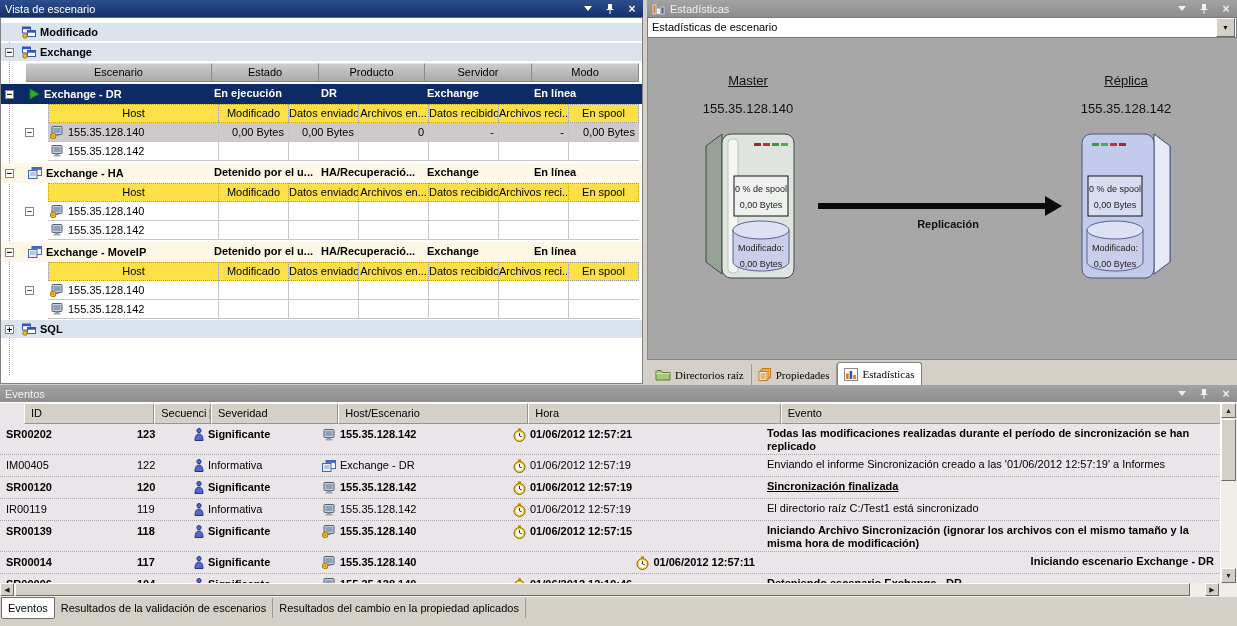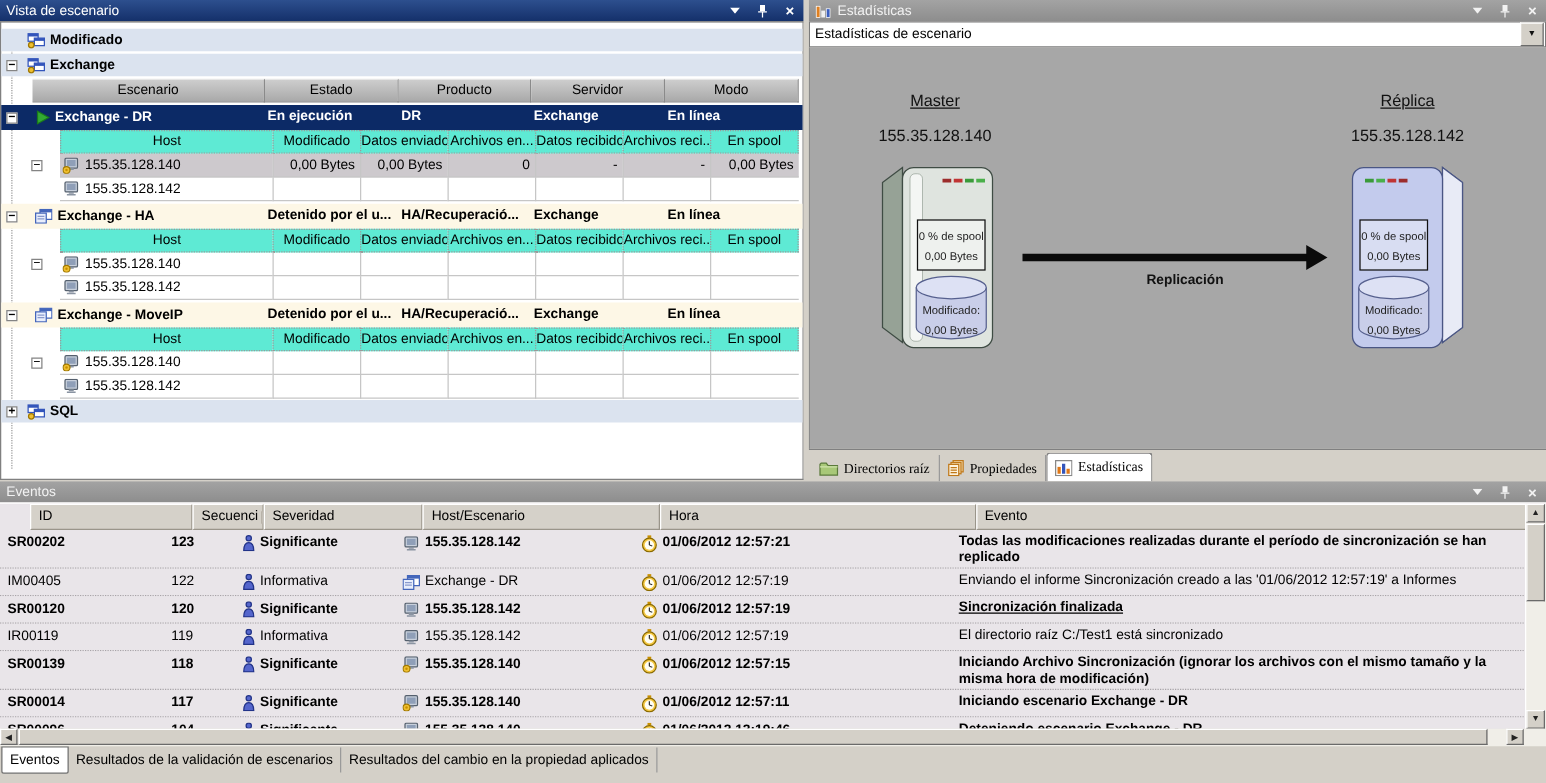--- a/index.html
+++ b/index.html
@@ -25,21 +25,21 @@
   .grow .rail{flex:0 0 17px;padding-left:4px;}
   .mainhdr{height:19px;margin-left:25px;}
   .mh-cell{background:linear-gradient(#cdcdcd,#a9a9a9);border-right:1px solid #8a8a8a;border-top:1px solid #e6e6e6;border-bottom:1px solid #8a8a8a;
            text-align:center;line-height:17px;box-sizing:border-box;height:19px;}
   .scen{height:20px;font-weight:bold;margin-top:2px;}
   .scen .cell{height:20px;line-height:19px;box-sizing:border-box;padding-left:2px;white-space:nowrap;overflow:hidden;}
   .scen.sel{background:#0c2a66;color:#fff;}
   .scen.cream{background:#fdf7e6;}
   .scen .name{display:flex;align-items:center;gap:4px;}
   .hosthdr{height:19px;}
-  .hh-cell{border:1px dotted #9a9a9a;border-right:none;text-align:center;line-height:17px;height:19px;box-sizing:border-box;background:#5eead4;white-space:nowrap;overflow:hidden;}
+  .hh-cell{border:1px dotted #9a9a9a;border-right:none;text-align:center;line-height:17px;height:19px;box-sizing:border-box;background:#fde047;white-space:nowrap;overflow:hidden;}
   .hh-cell:last-child{border-right:1px dotted #9a9a9a;}
   .hostrow{height:19px;}
   .hostrow .hcell{height:19px;line-height:18px;box-sizing:border-box;border-left:1px solid #c6c6c6;border-bottom:1px solid #c6c6c6;
                   text-align:right;padding-right:4px;white-space:nowrap;overflow:hidden;}
   .hostrow .hname{display:flex;align-items:center;gap:4px;text-align:left;padding-left:2px;border-left:none;}
   .hostrow.graysel .hcell{background:#cdc9cd;}
   .dash{text-align:center;padding-right:0;}
   .indent2{padding-left:16px;}
   
   #stats-panel{left:647px;top:0;width:590px;height:385px;}
@@ -737,33 +737,33 @@
             <svg width="14" height="13" viewBox="0 0 14 13">
               <rect x="2" y="0.5" width="10" height="8" rx="1" fill="#c8d0dc" stroke="#55606e"></rect>
               <rect x="3.5" y="2" width="7" height="5" fill="#8f9fb8"></rect>
               <rect x="5" y="8.5" width="4" height="1.5" fill="#8a94a2"></rect>
               <circle cx="3.2" cy="10" r="2.8" fill="#f0c030" stroke="#a07800"></circle>
               <circle cx="3.2" cy="10" r="1" fill="#c89000"></circle>
             </svg>
           </span>
           <span>155.35.128.140</span>
         </span>
-        <span class="ev-cell" style="width: 254px;">
+        <span class="ev-cell" style="width: 254px; justify-content: flex-end;">
           <span class="icon">
             <svg width="13" height="14" viewBox="0 0 13 14">
               <rect x="5" y="0.3" width="3" height="2" fill="#c89000"></rect>
               <circle cx="6.5" cy="8" r="5.5" fill="#f5c842" stroke="#8a6a00"></circle>
               <circle cx="6.5" cy="8" r="3.8" fill="#fffef4"></circle>
               <line x1="6.5" y1="8" x2="6.5" y2="5" stroke="#333"></line>
               <line x1="6.5" y1="8" x2="8.8" y2="8.8" stroke="#333"></line>
             </svg>
           </span>
           <span>01/06/2012 12:57:11</span>
         </span>
-        <span class="ev-cell ev-evento" style="width: 459px;">Iniciando escenario Exchange - DR</span>
+        <span class="ev-cell ev-evento" style="width: 459px; text-align: right;">Iniciando escenario Exchange - DR</span>
       </div>
       <div class="ev-row b">
         <span class="ev-cell" style="width: 131px;">SR00096</span>
         <span class="ev-cell" style="width: 57px;">104</span>
         <span class="ev-cell" style="width: 128px;">
           <span class="icon">
             <svg width="10" height="13" viewBox="0 0 10 13">
               <circle cx="5" cy="2.6" r="2.1" fill="#5566cc" stroke="#223388"></circle>
               <path d="M1,12.5 C1,7.5 3,6 5,6 C7,6 9,7.5 9,12.5 Z" fill="#5566cc" stroke="#223388"></path>
             </svg>

